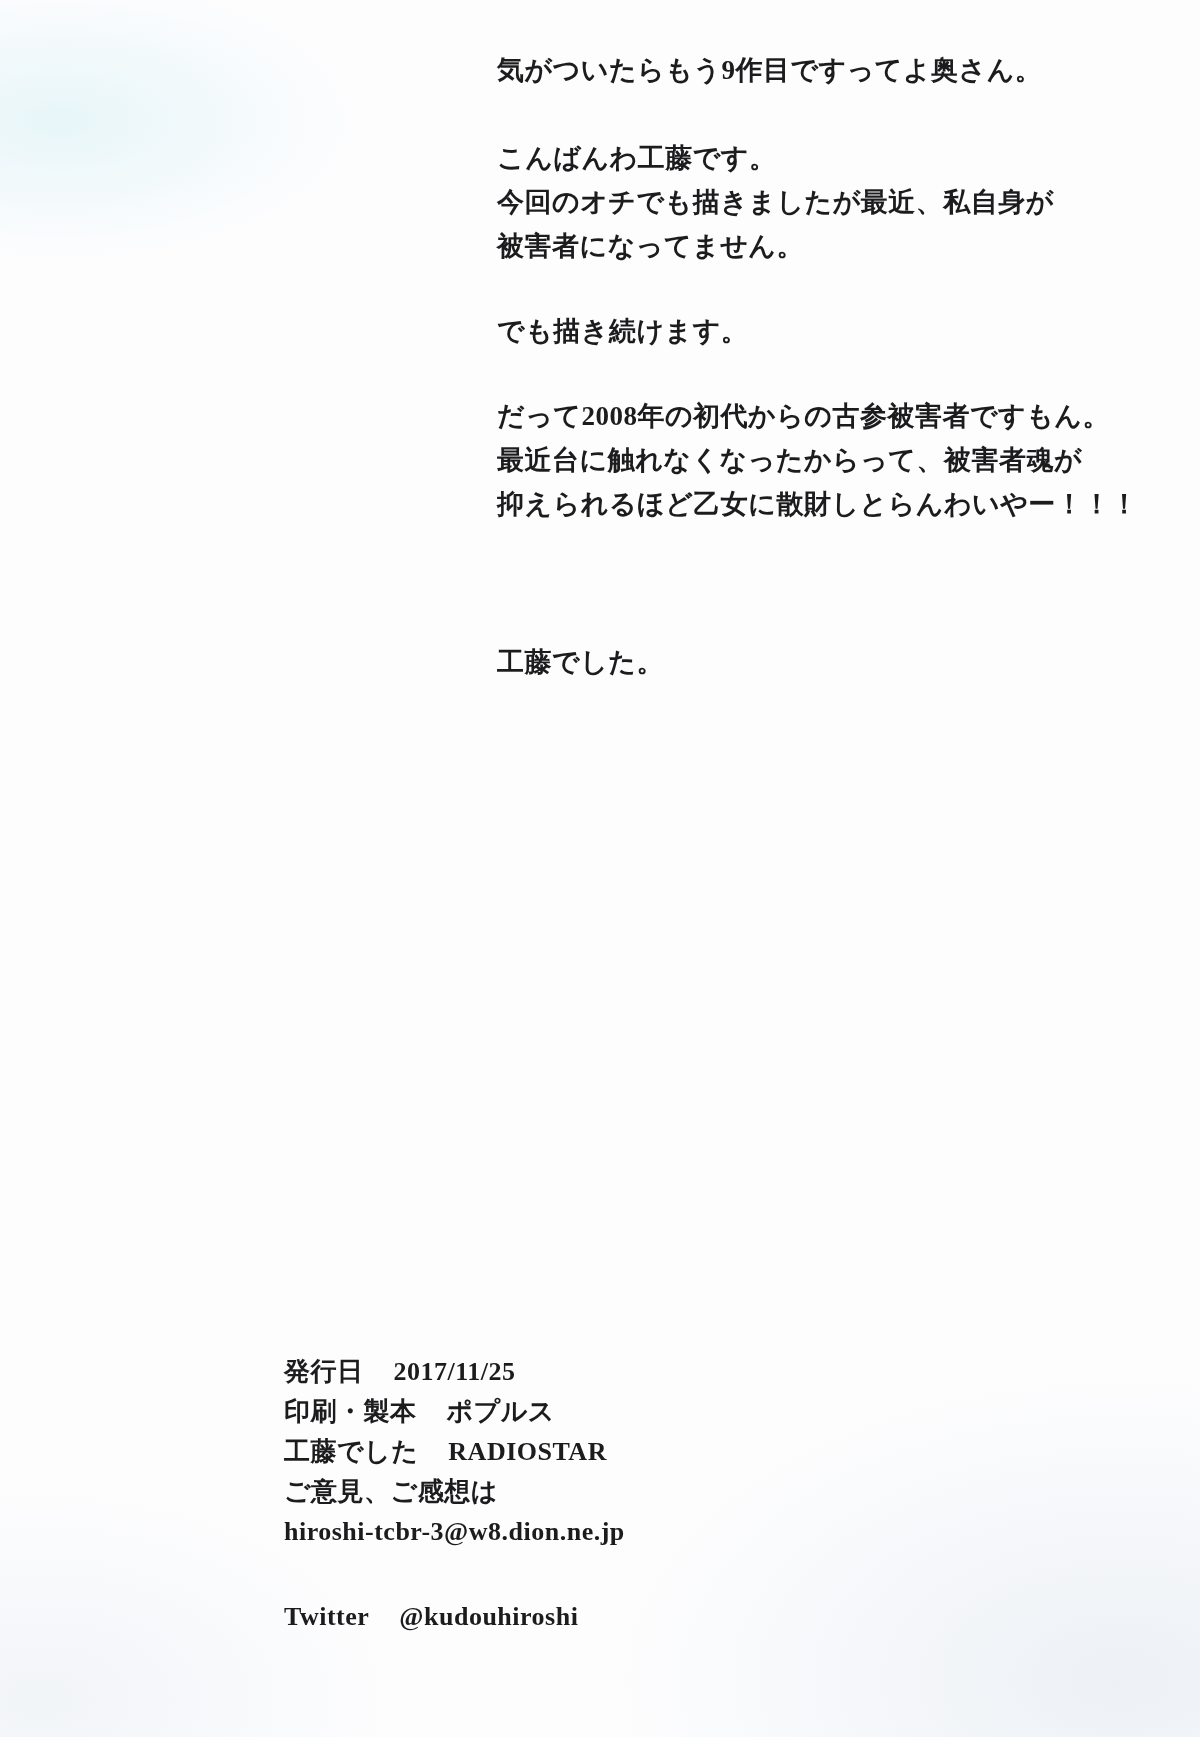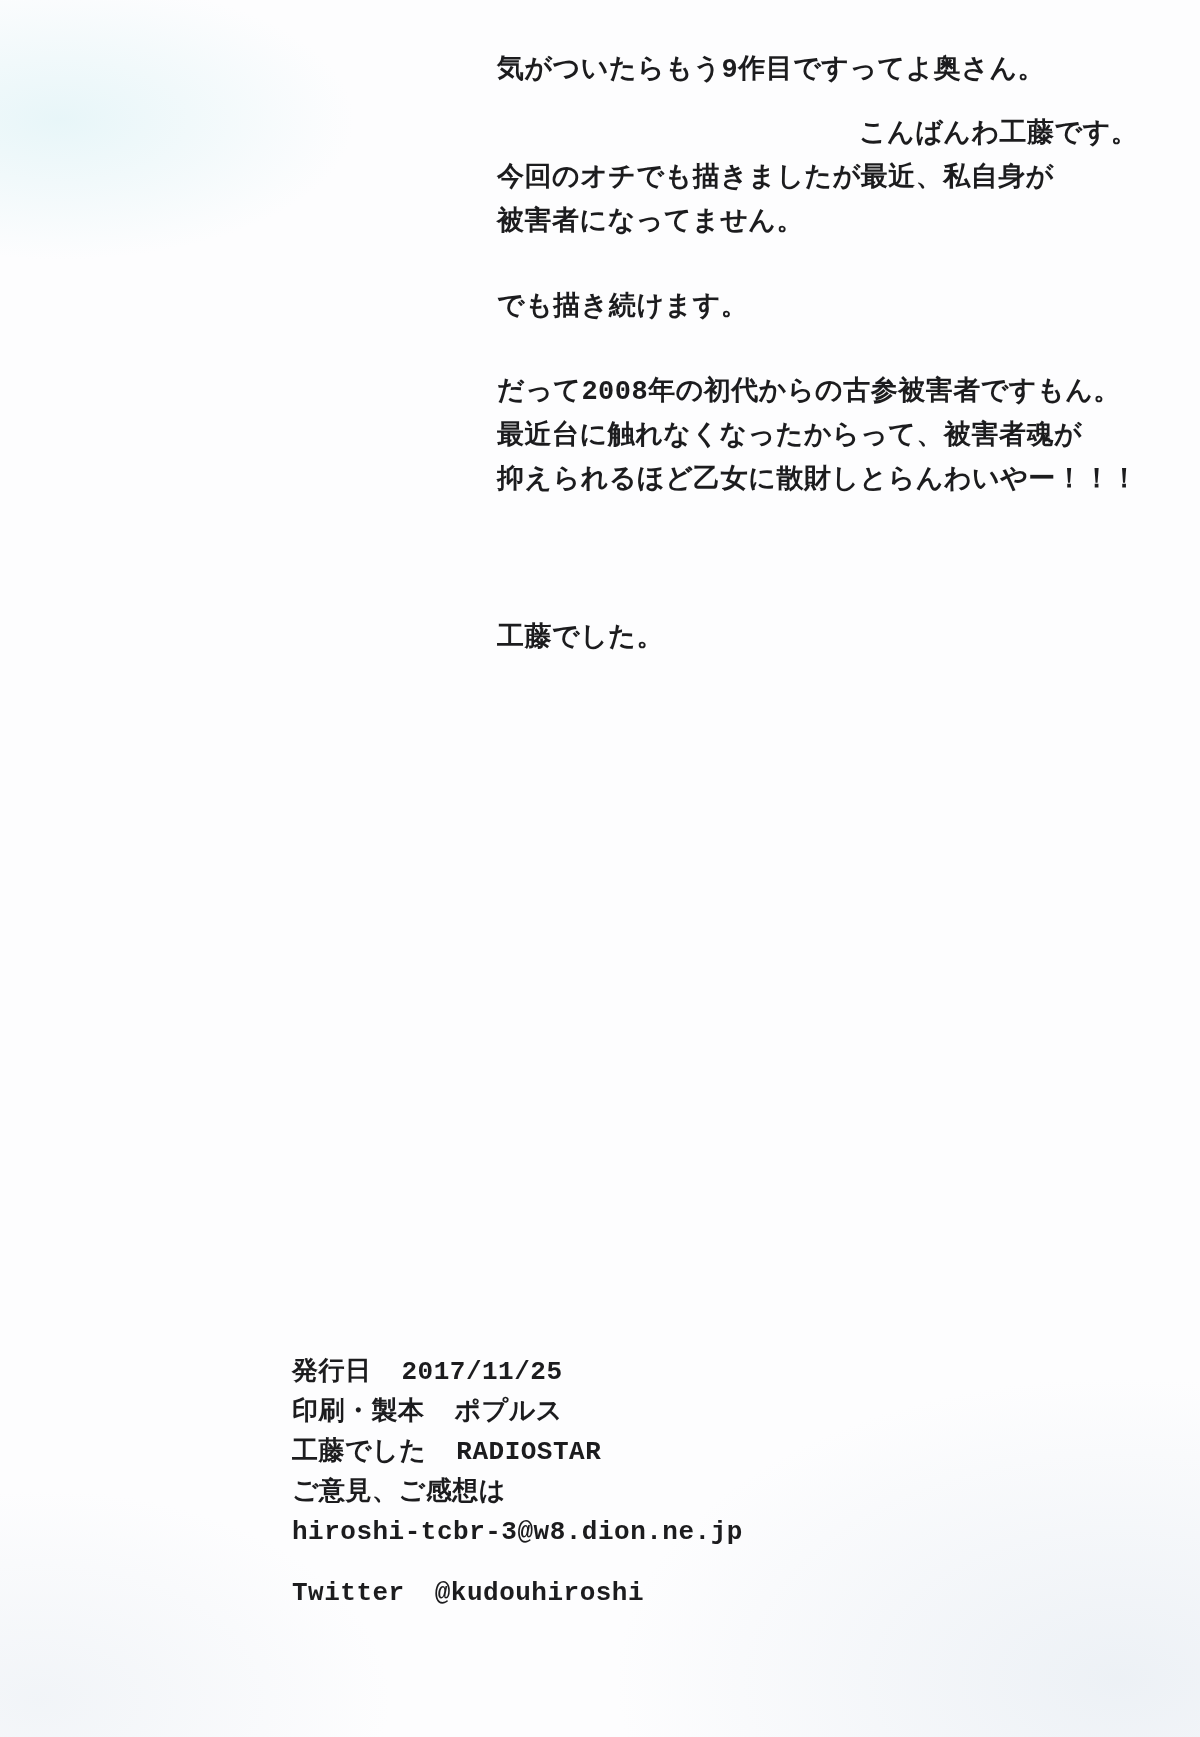--- a/index.html
+++ b/index.html
@@ -3,55 +3,55 @@
 <meta charset="utf-8">
 <style>
   html, body { margin: 0; padding: 0; background: #e9e9e9; }
   .page {
     position: relative;
     width: 1200px;
     height: 1737px;
     margin: 0 auto;
     overflow: hidden;
     color: #1c1c1e;
-    font-family: Liberation Mono, monospace;
+    font-family: Liberation Serif, serif;
     font-weight: 700;
     background:
       radial-gradient(420px 200px at 60px 120px, rgba(214, 240, 244, 0.55), rgba(214,240,244,0) 70%),
       radial-gradient(700px 420px at 1120px 1680px, rgba(226, 233, 240, 0.6), rgba(226,233,240,0) 72%),
       radial-gradient(500px 300px at 40px 1700px, rgba(230, 236, 242, 0.5), rgba(230,236,242,0) 70%),
       #fdfdfe;
   }
   
   .afterword {
     position: absolute;
     left: 497px;
     top: 48px;
     font-size: 27px;
     line-height: 44px;
     letter-spacing: 0.5px;
     white-space: nowrap;
   }
   .afterword .line { height: 44px; }
-  .gap-s { margin-top: 20px; text-align: right; }
+  .gap-s { margin-top: 44px; }
   .gap-m { margin-top: 41px; }
   .gap-l { margin-top: 114px; }
   
   .colophon {
     position: absolute;
-    left: 292px;
+    left: 284px;
     top: 1352px;
     font-size: 26px;
     line-height: 40px;
     letter-spacing: 0.5px;
     white-space: nowrap;
   }
   .colophon .row { height: 40px; }
   .colophon .label { display: inline-block; margin-right: 30px; }
-  .colophon .twitter-row { margin-top: 21px; }
+  .colophon .twitter-row { margin-top: 45px; }
 </style>
 </head>
 <body>
 
 <div class="page">
 
   <main class="afterword">
     <div class="line">気がついたらもう9作目ですってよ奥さん。</div>
     <div class="line gap-s">こんばんわ工藤です。</div>
     <div class="line">今回のオチでも描きましたが最近、私自身が</div>

